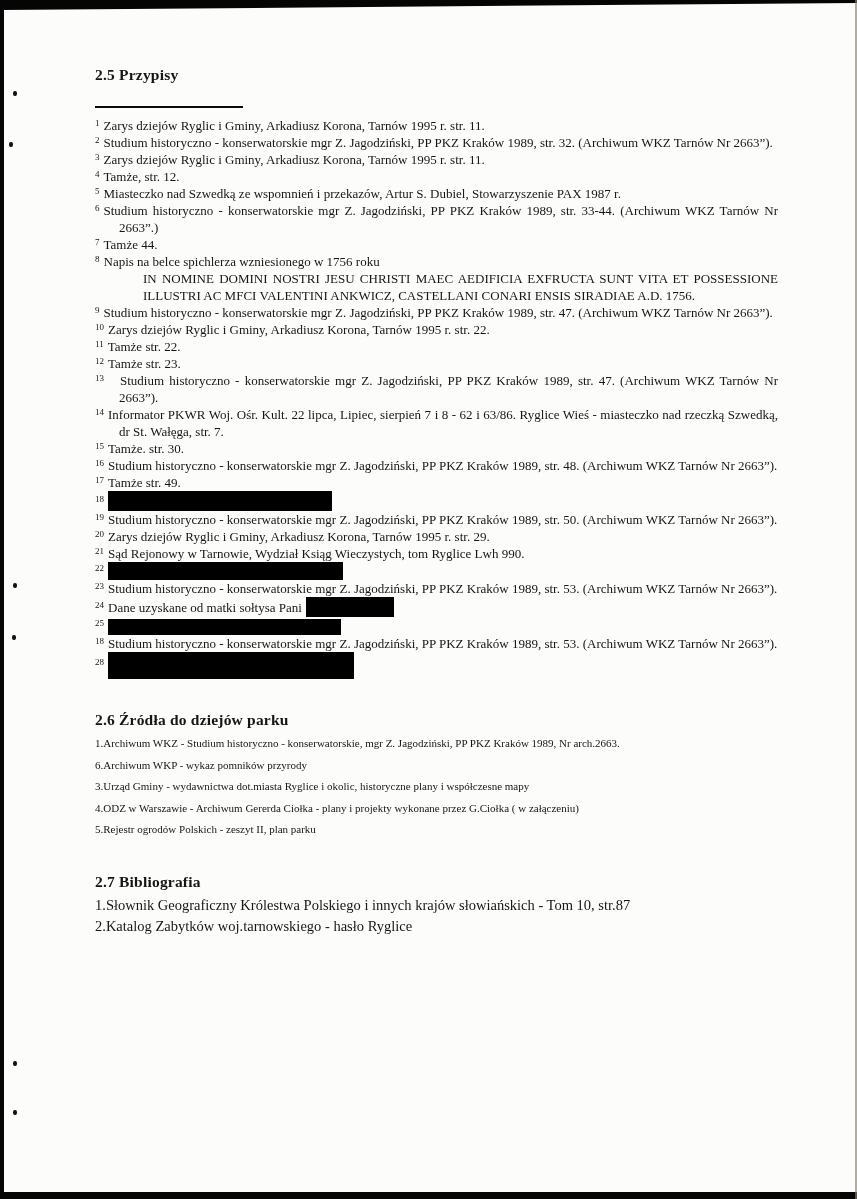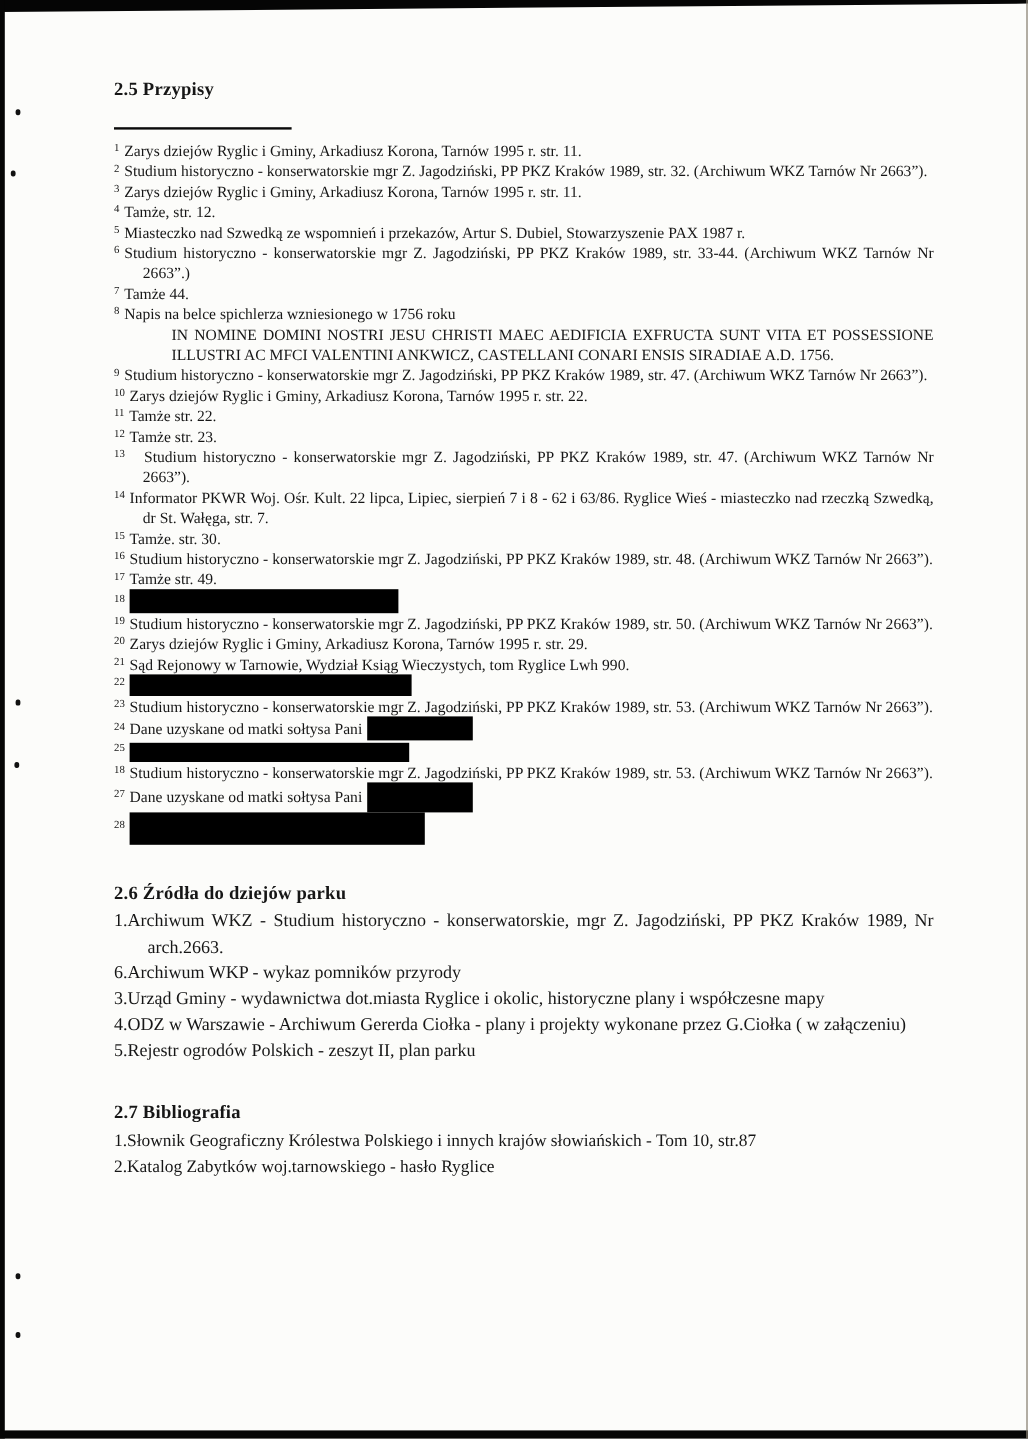--- a/index.html
+++ b/index.html
@@ -39,21 +39,21 @@
   .redact{display:inline-block;background:#000;vertical-align:-5px;text-indent:0;}
   .bar18{width:224px;height:20px;}
   .bar22{width:235px;height:18px;}
   .box24{width:88px;height:20px;margin-left:4px;}
   .bar25{width:233px;height:16px;}
   .box27{width:88px;height:25px;vertical-align:-9px;margin-left:4px;}
   .bar28{width:246px;height:27px;vertical-align:-10px;}
 
   .listsec{margin-top:32px;}
   .listsec h1.sec{margin-bottom:4px;}
-  .src{font-size:15px;line-height:21.5px;}
+  .src{font-size:11px;line-height:21.5px;}
   .src .item{padding-left:28px;text-indent:-28px;text-align:justify;}
   .bib{font-size:14.5px;line-height:21.5px;}
   .bib .item{padding-left:28px;text-indent:-28px;}
 </style>
 </head>
 <body>
 
 <div class="page">
 
   <div class="edge-top"></div>
@@ -94,21 +94,20 @@
       <div class="fn"><sup>17</sup><span>Tamże str. 49.</span></div>
       <div class="fn"><sup>18</sup><span class="redact bar18"></span></div>
       <div class="fn"><sup>19</sup><span>Studium historyczno - konserwatorskie mgr Z. Jagodziński, PP PKZ Kraków 1989, str. 50. (Archiwum WKZ Tarnów Nr 2663”).</span></div>
       <div class="fn"><sup>20</sup><span>Zarys dziejów Ryglic i Gminy,  Arkadiusz Korona, Tarnów 1995 r. str. 29.</span></div>
       <div class="fn"><sup>21</sup><span>Sąd Rejonowy w Tarnowie, Wydział Ksiąg Wieczystych, tom Ryglice Lwh 990.</span></div>
       <div class="fn"><sup>22</sup><span class="redact bar22"></span></div>
       <div class="fn"><sup>23</sup><span>Studium historyczno - konserwatorskie mgr Z. Jagodziński, PP PKZ Kraków 1989, str. 53. (Archiwum WKZ Tarnów Nr 2663”).</span></div>
       <div class="fn"><sup>24</sup><span class="ul">Dane uzyskane od matki sołtysa Pani</span><span class="redact box24"></span></div>
       <div class="fn"><sup>25</sup><span class="redact bar25"></span></div>
       <div class="fn"><sup>18</sup><span>Studium historyczno - konserwatorskie mgr Z. Jagodziński, PP PKZ Kraków 1989, str. 53. (Archiwum WKZ Tarnów Nr 2663”).</span></div>
-      <div class="fn"><sup>27</sup><span class="ul">Dane uzyskane od matki sołtysa Pani</span><span class="redact box27"></span></div>
       <div class="fn"><sup>28</sup><span class="redact bar28"></span></div>
     </div>
 
     <div class="listsec">
       <h1 class="sec">2.6 Źródła do dziejów parku</h1>
       <div class="src">
         <div class="item">1.Archiwum WKZ - Studium historyczno - konserwatorskie, mgr Z. Jagodziński, PP PKZ Kraków 1989, Nr arch.2663.</div>
         <div class="item">6.Archiwum WKP - wykaz pomników przyrody</div>
         <div class="item">3.Urząd Gminy - wydawnictwa dot.miasta Ryglice i okolic, historyczne plany i współczesne mapy</div>
         <div class="item">4.ODZ w Warszawie - Archiwum Gererda Ciołka - plany i  projekty wykonane przez G.Ciołka ( w załączeniu)</div>

